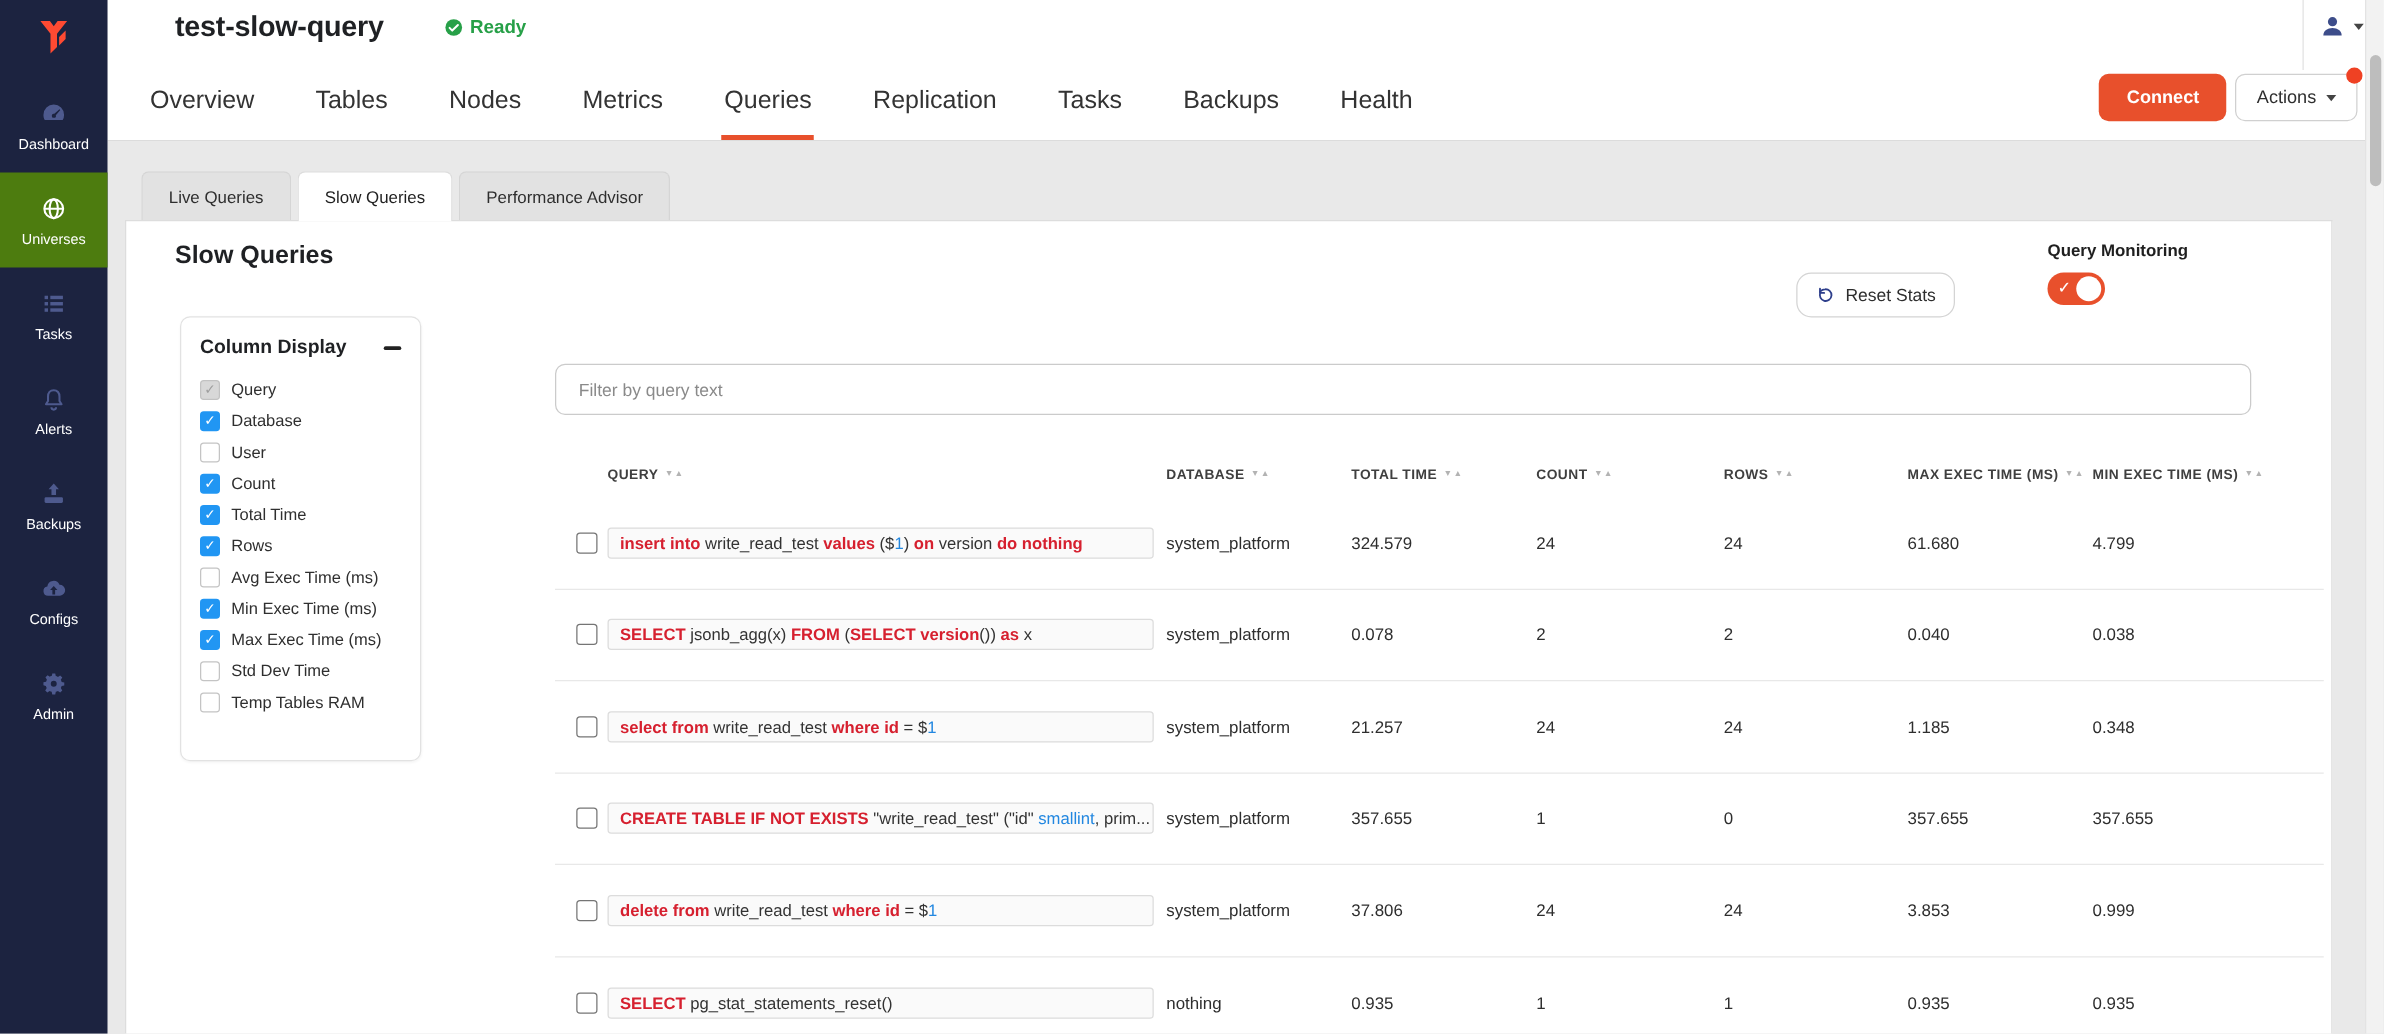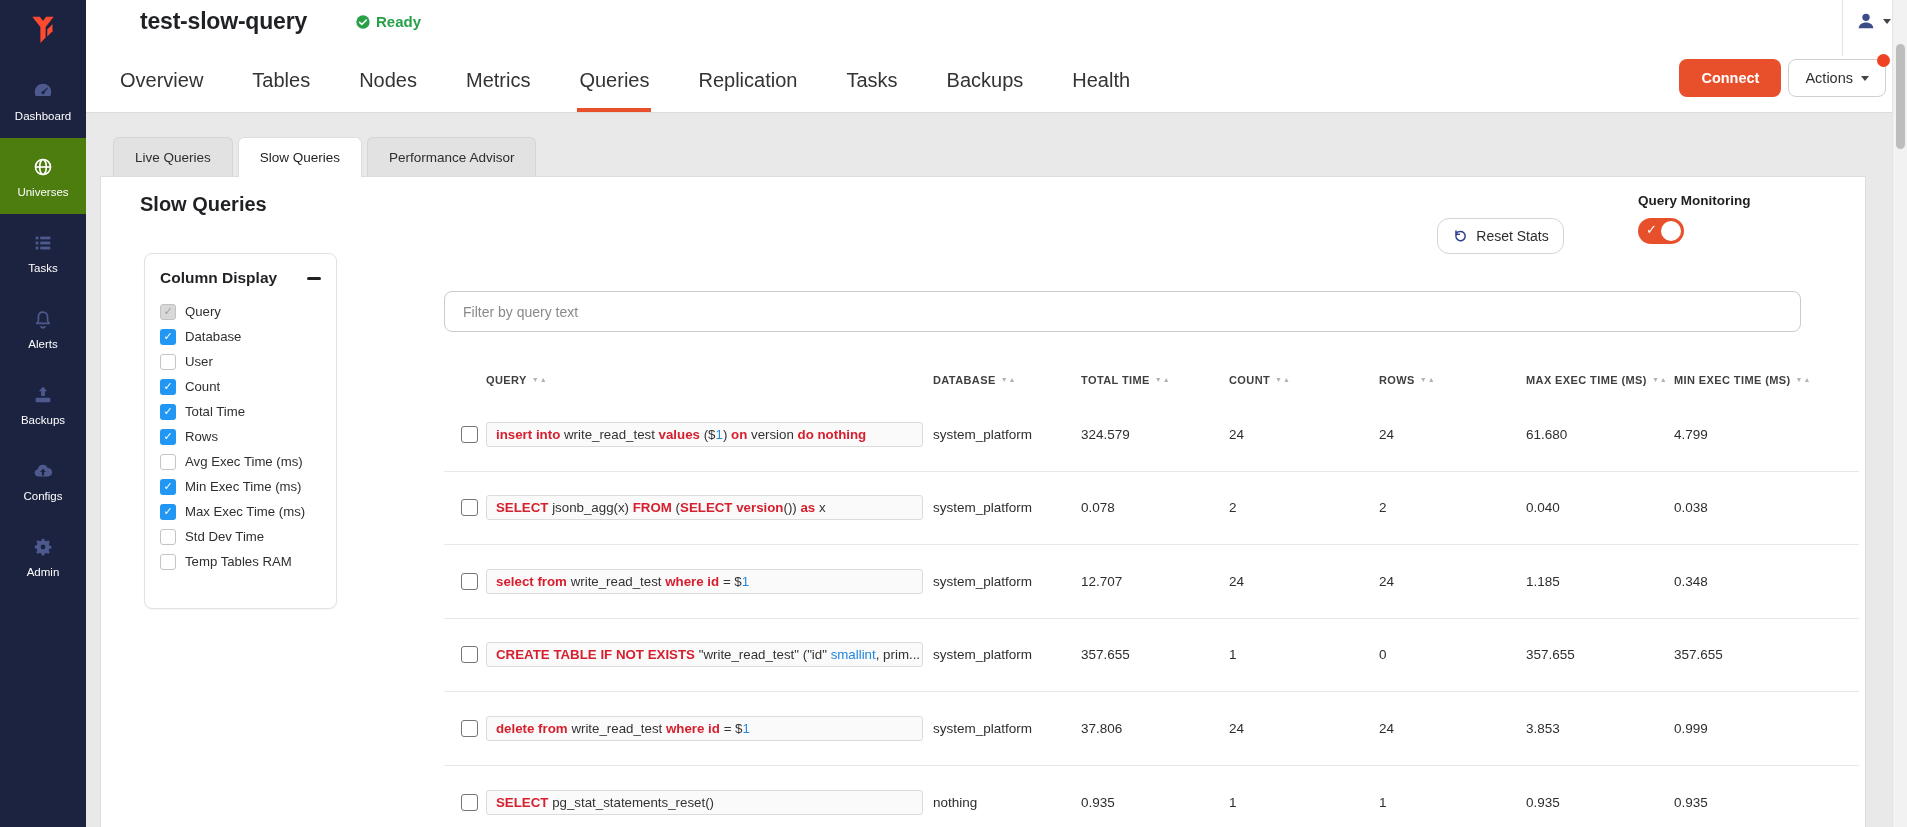--- a/index.html
+++ b/index.html
@@ -348,21 +348,21 @@
                 <div class="td">0.038</div>
               </div>
               <div class="grid-row tr">
                 <div class="td cb-cell">
                   <span class="row-checkbox"></span>
                 </div>
                 <div class="td q-cell">
                   <div class="query-box"><span class="kw">select from </span><span class="pl">write_read_test </span><span class="kw">where id </span><span class="pl">= $</span><span class="num">1</span></div>
                 </div>
                 <div class="td">system_platform</div>
-                <div class="td">12.707</div>
+                <div class="td">21.257</div>
                 <div class="td">24</div>
                 <div class="td">24</div>
                 <div class="td">1.185</div>
                 <div class="td">0.348</div>
               </div>
               <div class="grid-row tr">
                 <div class="td cb-cell">
                   <span class="row-checkbox"></span>
                 </div>
                 <div class="td q-cell">

